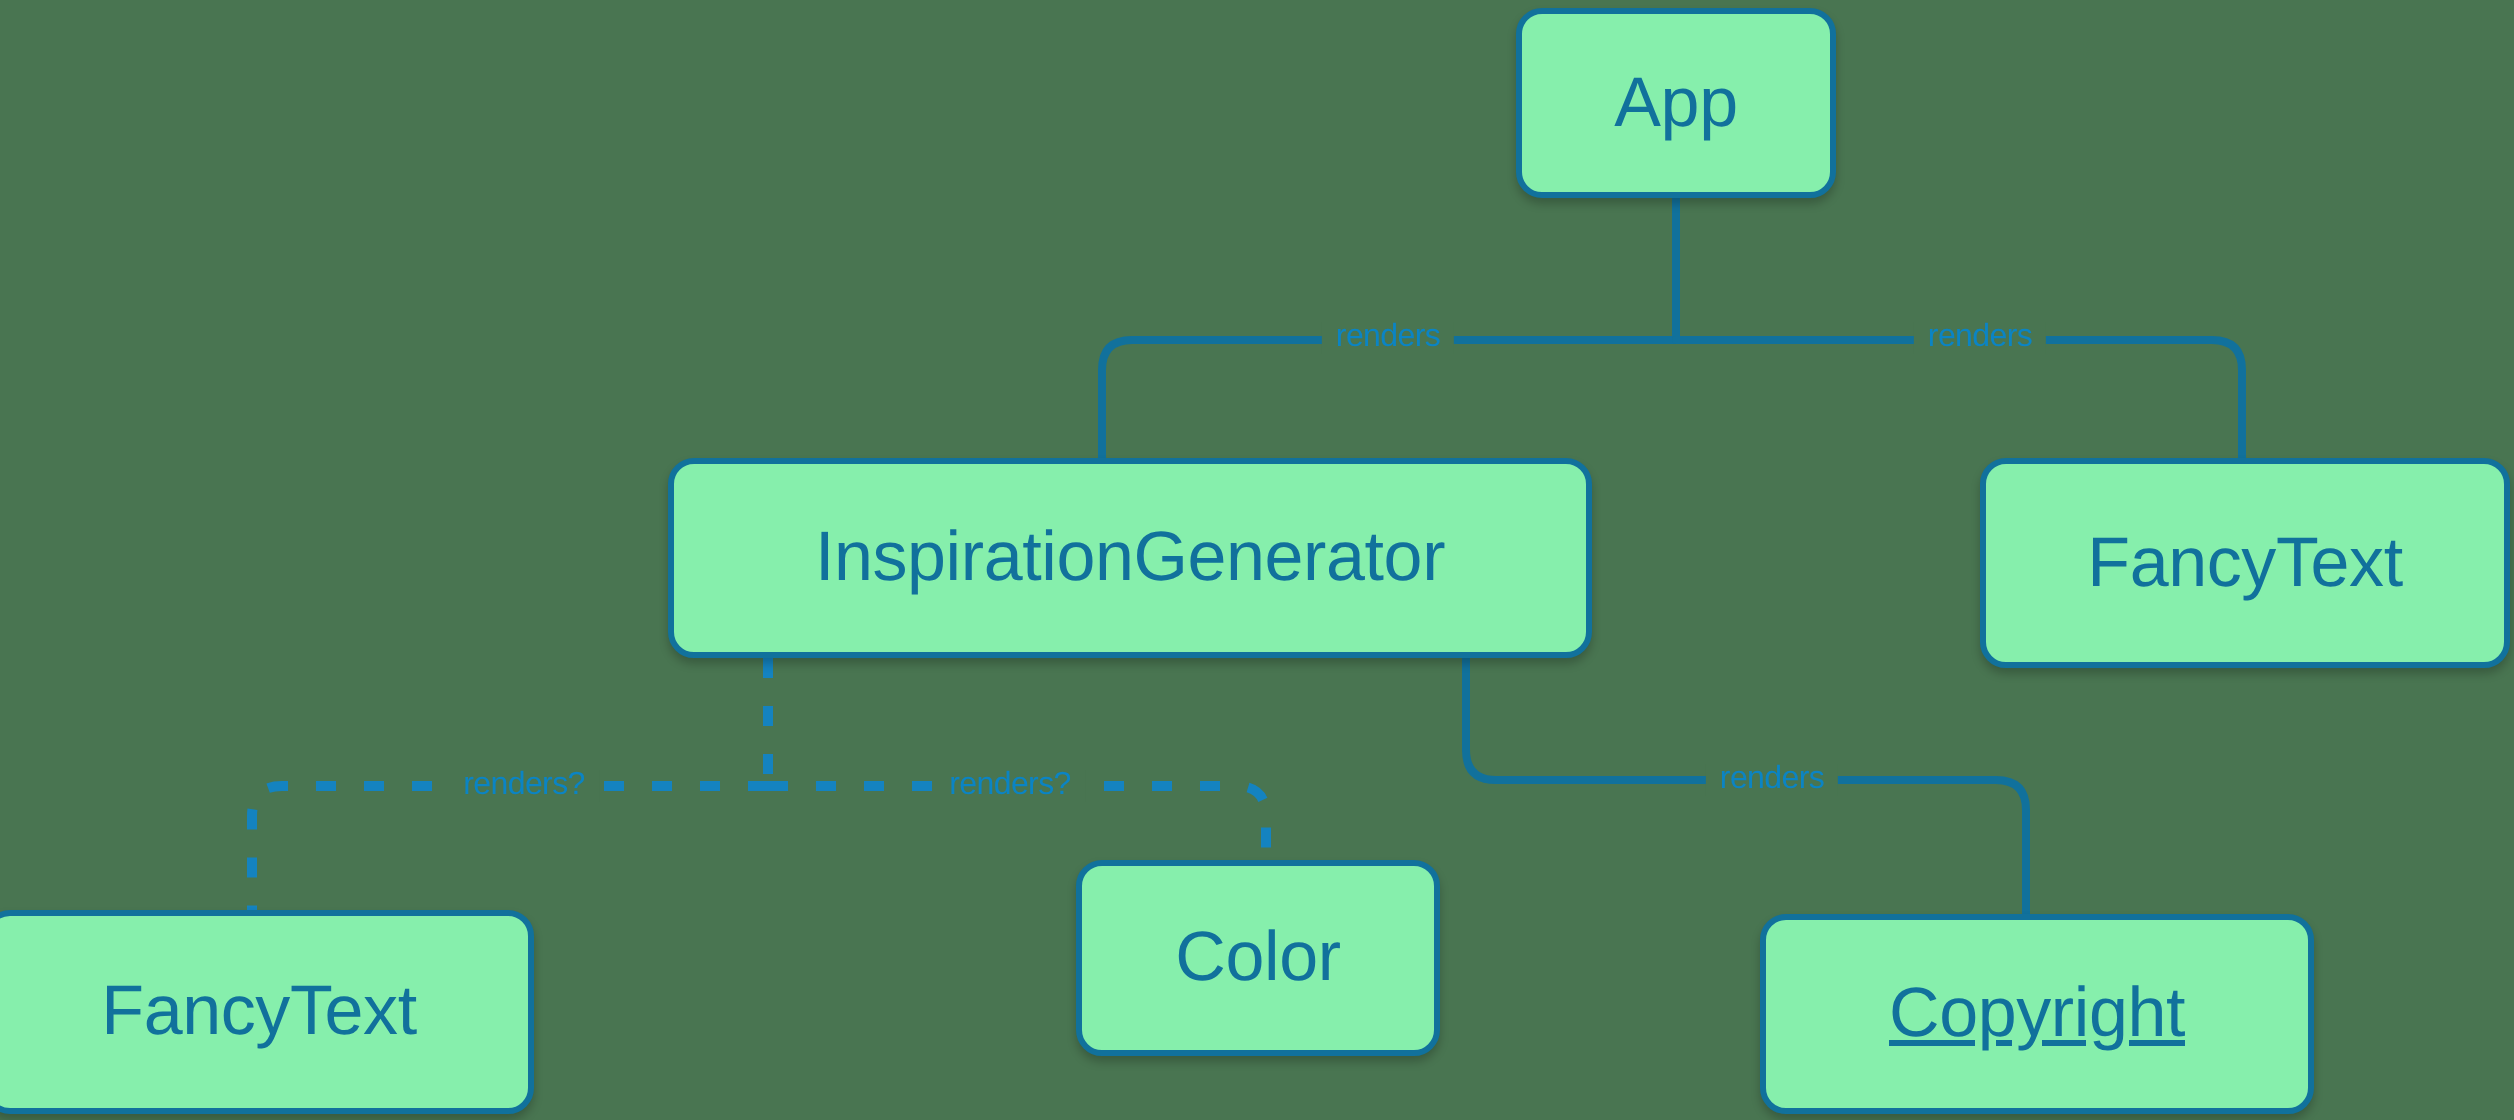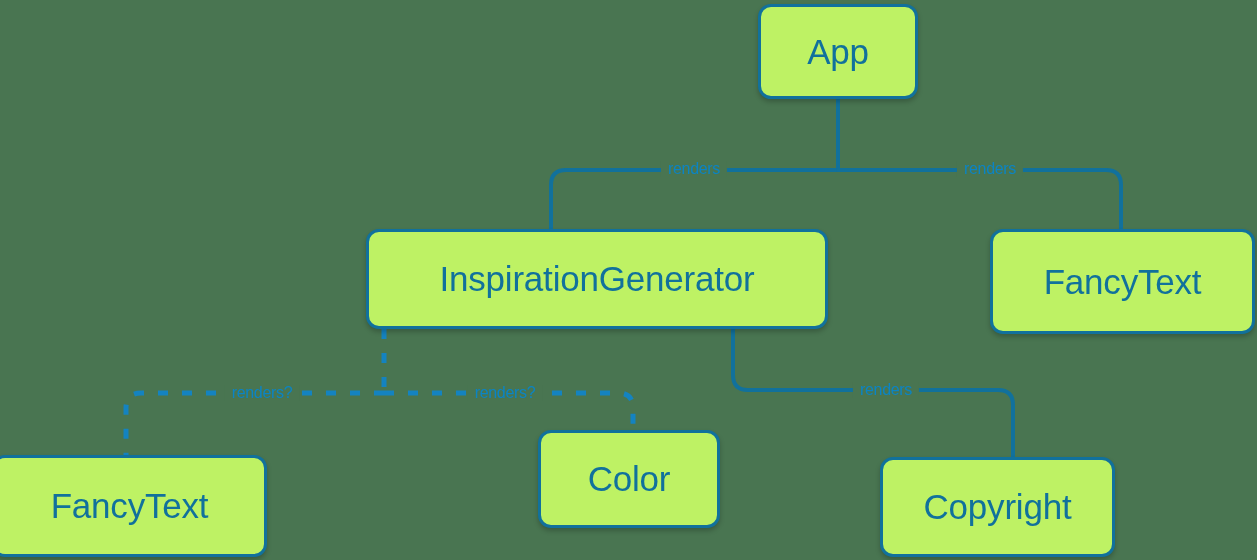--- a/index.html
+++ b/index.html
@@ -21,21 +21,21 @@
   }
   #edges {
     position: absolute;
     left: 0;
     top: 0;
     width: 1257px;
     height: 560px;
   }
   .node {
     position: absolute;
-    background: #bef264;
+    background: #86efac;
     border: 3px solid #11719C;
     border-radius: 13px;
     box-sizing: border-box;
     display: flex;
     align-items: center;
     justify-content: center;
     color: #11719C;
     font-size: 35px;
     font-weight: 400;
     letter-spacing: -0.2px;
@@ -84,23 +84,23 @@
   <div class="edge-label" style="left:990px; top:169px;">renders</div>
 
   <div class="edge-label" style="left:262px; top:393px;">renders?</div>
 
   <div class="edge-label" style="left:505px; top:393px;">renders?</div>
 
   <div class="edge-label" style="left:886px; top:390px;">renders</div>
 
   <div class="node" style="left:758px; top:4px; width:160px; height:95px;">App</div>
 
-  <div class="node" style="left:334px; top:229px; width:462px; height:100px;margin-left:32px;">InspirationGenerator</div>
+  <div class="node" style="left:334px; top:229px; width:462px; height:100px;">InspirationGenerator</div>
 
   <div class="node" style="left:990px; top:229px; width:265px; height:105px;">FancyText</div>
 
   <div class="node" style="left:-8px; top:455px; width:275px; height:102px;">FancyText</div>
 
   <div class="node" style="left:538px; top:430px; width:182px; height:98px;">Color</div>
 
-  <div class="node" style="left:880px; top:457px; width:235px; height:100px;">Copyright</div>
+  <div class="node" style="left:880px; top:457px; width:277px; height:100px;text-decoration:underline;">Copyright</div>
 
 </div>
 
 </body></html>

